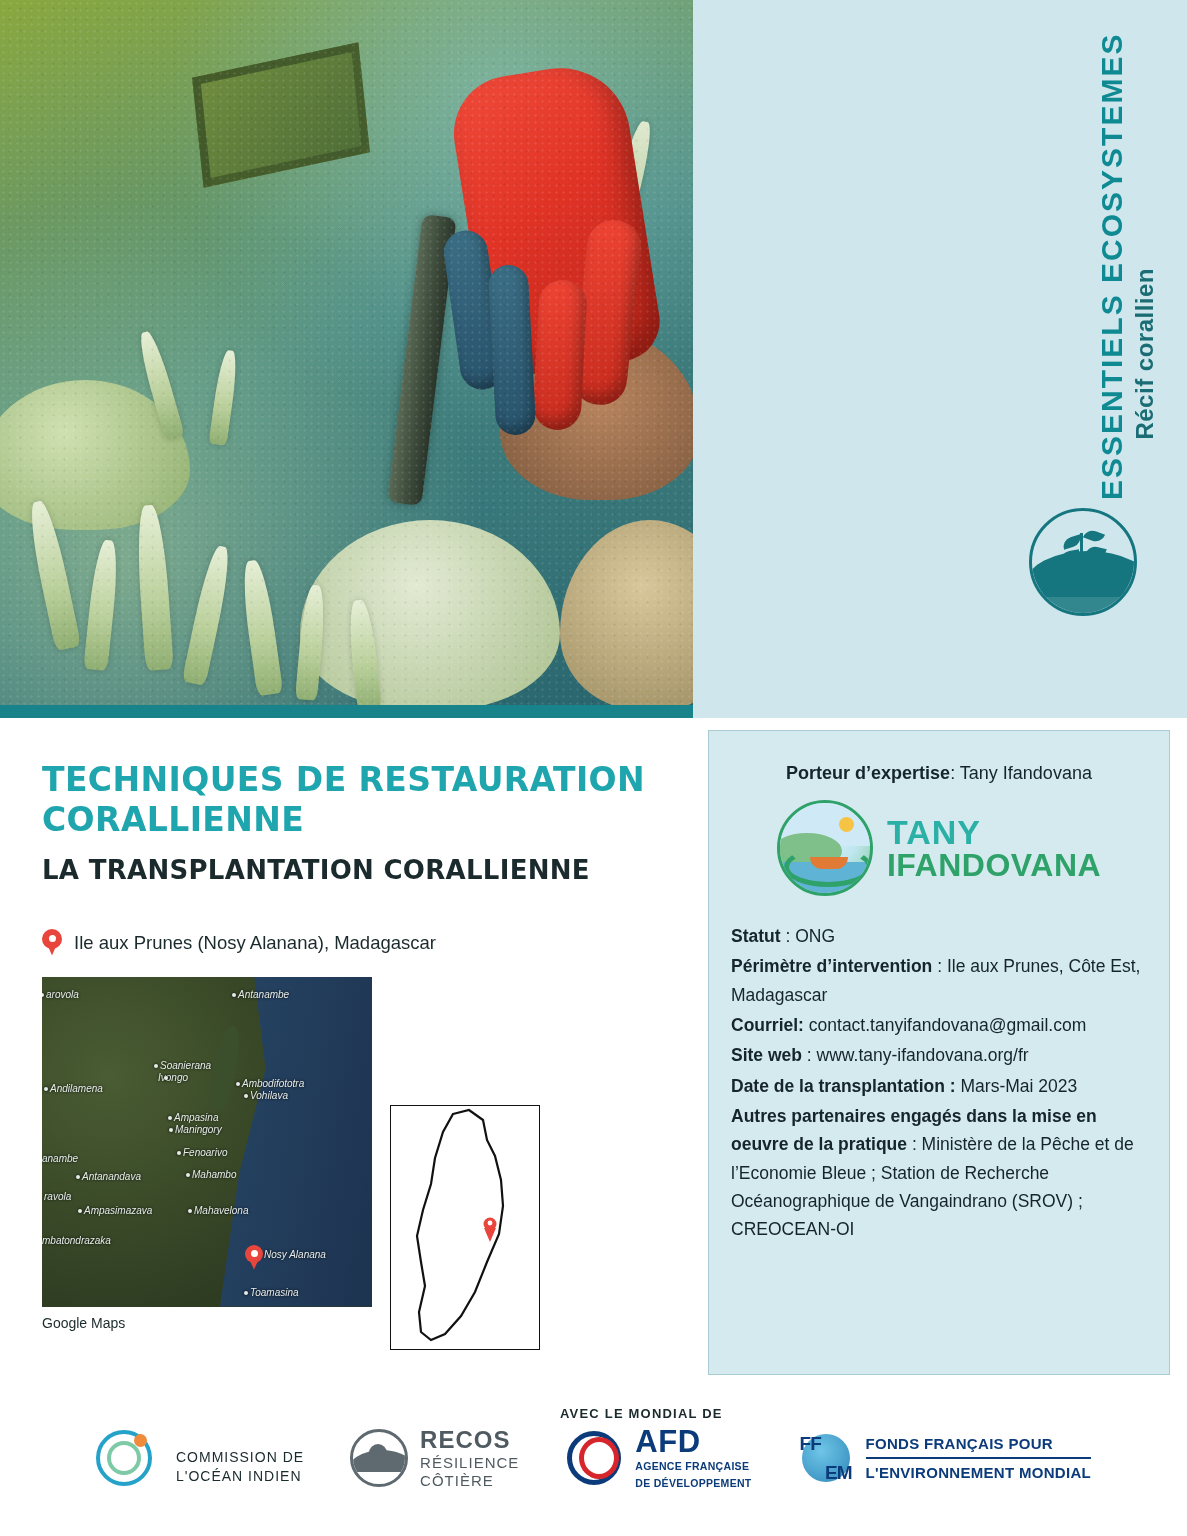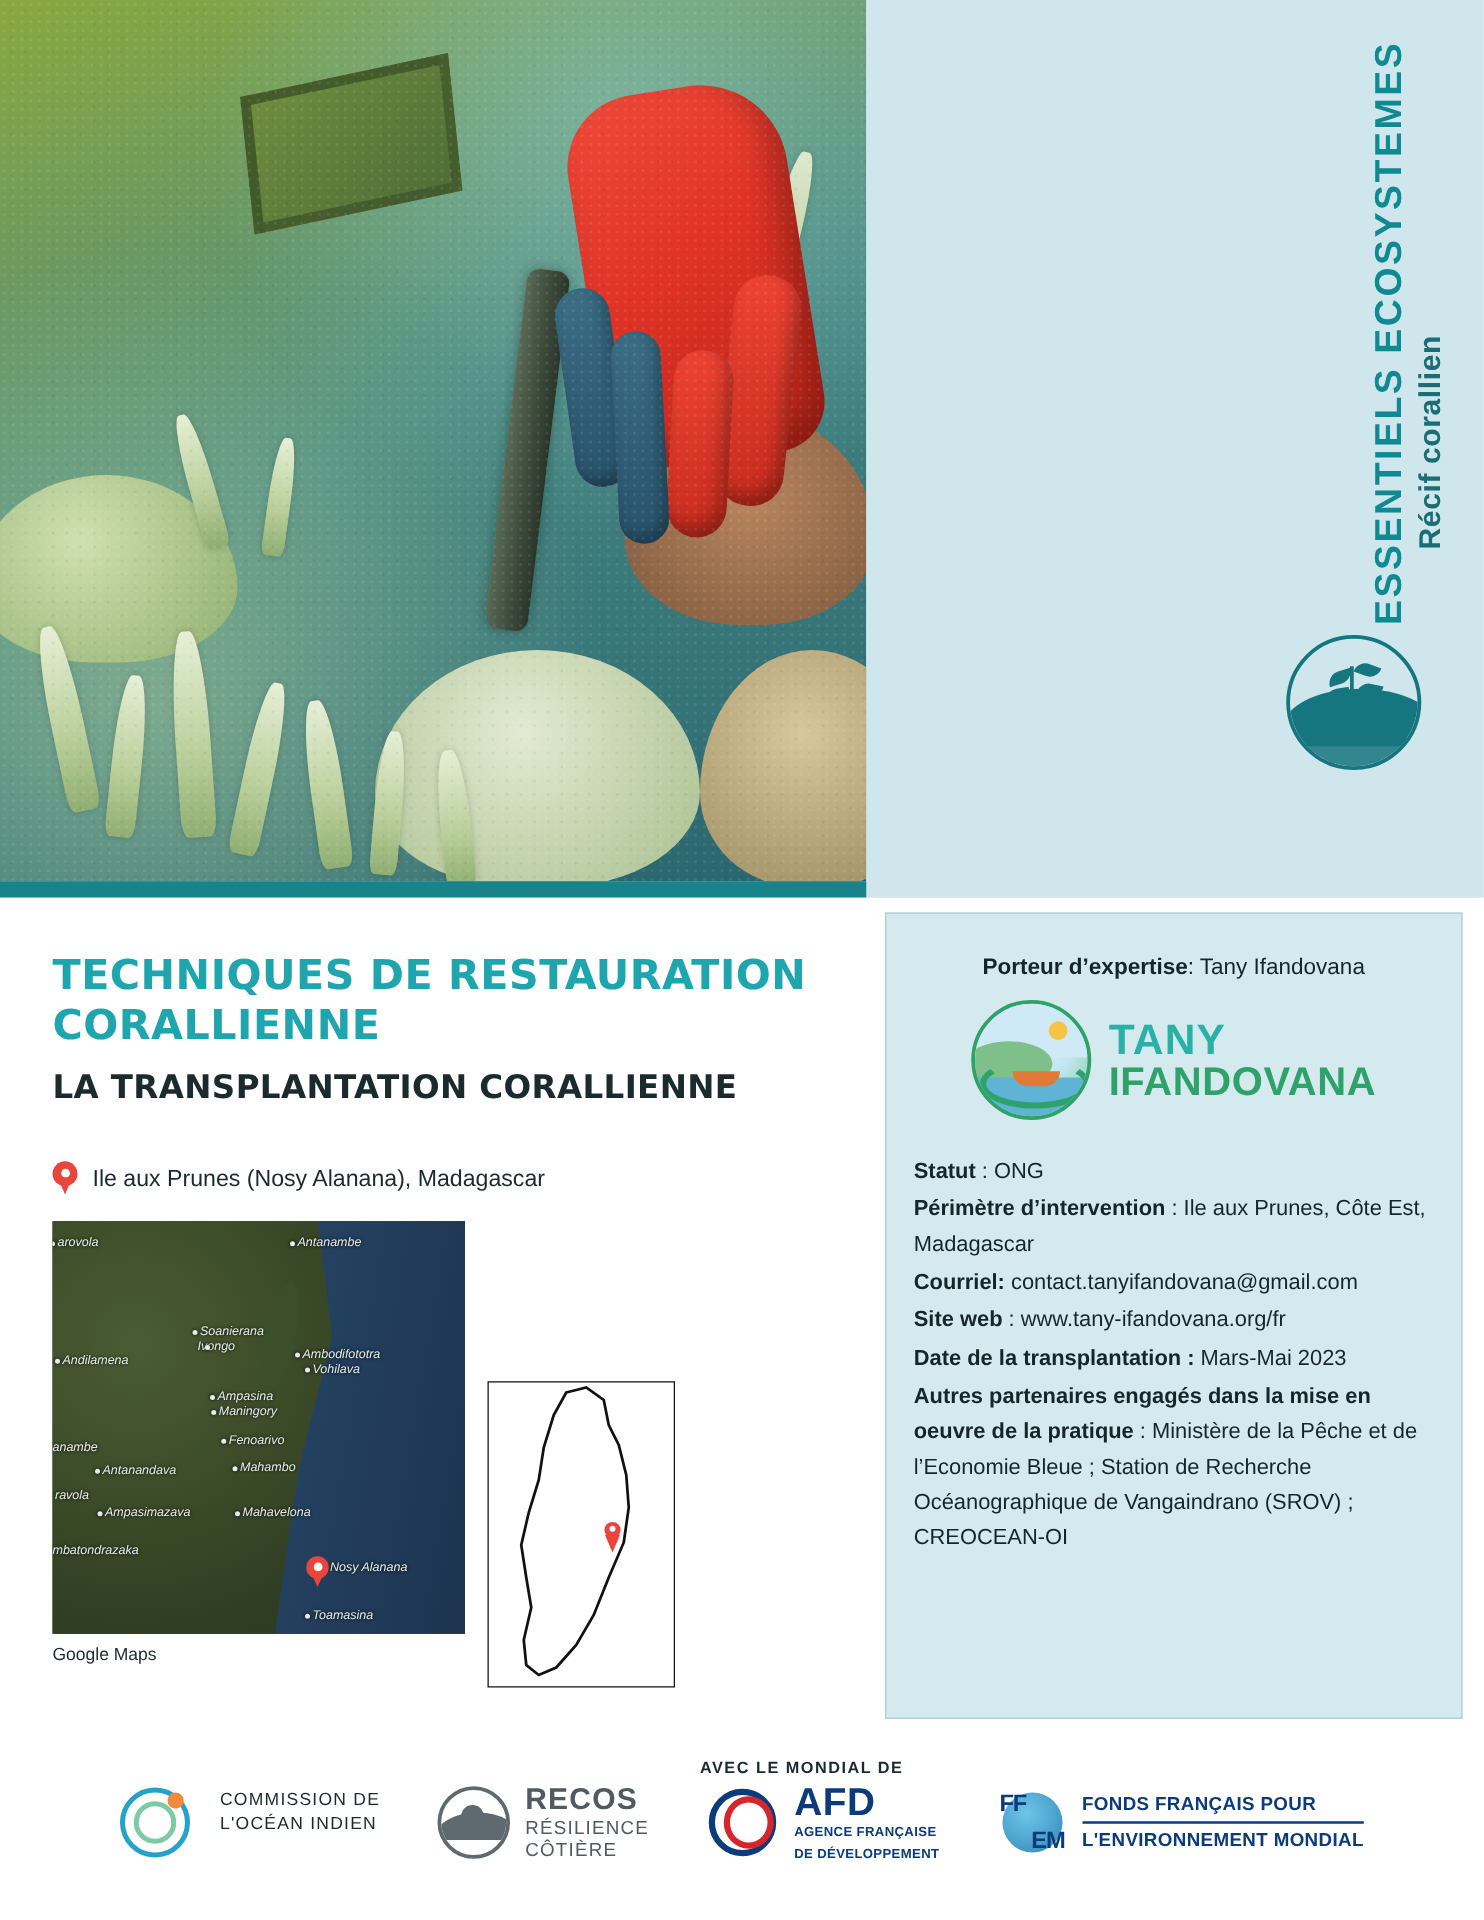--- a/index.html
+++ b/index.html
@@ -332,21 +332,21 @@
   }
   .logo-row {
     position: absolute;
     left: 0; top: 28px;
     width: 1187px;
     display: flex;
     align-items: center;
     justify-content: center;
     gap: 46px;
   }
-  .coi { display:flex; align-items:flex-start; gap: 24px; }
+  .coi { display:flex; align-items:flex-end; gap: 24px; }
   .coi-mark { width: 56px; height: 56px; position: relative; }
   .coi-mark .c1 { position:absolute; inset:0; border: 4px solid #25a2c9; border-radius: 50%; }
   .coi-mark .c2 { position:absolute; left: 11px; top: 11px; width: 34px; height: 34px; border: 4px solid #7ec9a6; border-radius:50%; }
   .coi-mark .c3 { position:absolute; left: 38px; top: 4px; width: 13px; height: 13px; border-radius: 50%; background:#f08a3c;}
   .coi-txt { font-size: 14px; letter-spacing: 1px; color: #1b2a2c; line-height: 1.35; }
 
   .recos { display:flex; align-items:center; gap: 12px; }
   .recos-mark { width: 58px; height: 58px; border: 3px solid #5e6a70; border-radius: 50%; position: relative; overflow:hidden;}
   .recos-mark .w { position:absolute; left:-6px; bottom: 12px; width: 70px; height: 22px; background:#5e6a70; border-radius: 50% 50% 0 0/100% 100% 0 0;}
   .recos-mark .d { position:absolute; left: 16px; top: 12px; width: 18px; height: 18px; border-radius: 50%; background:#5e6a70;}

